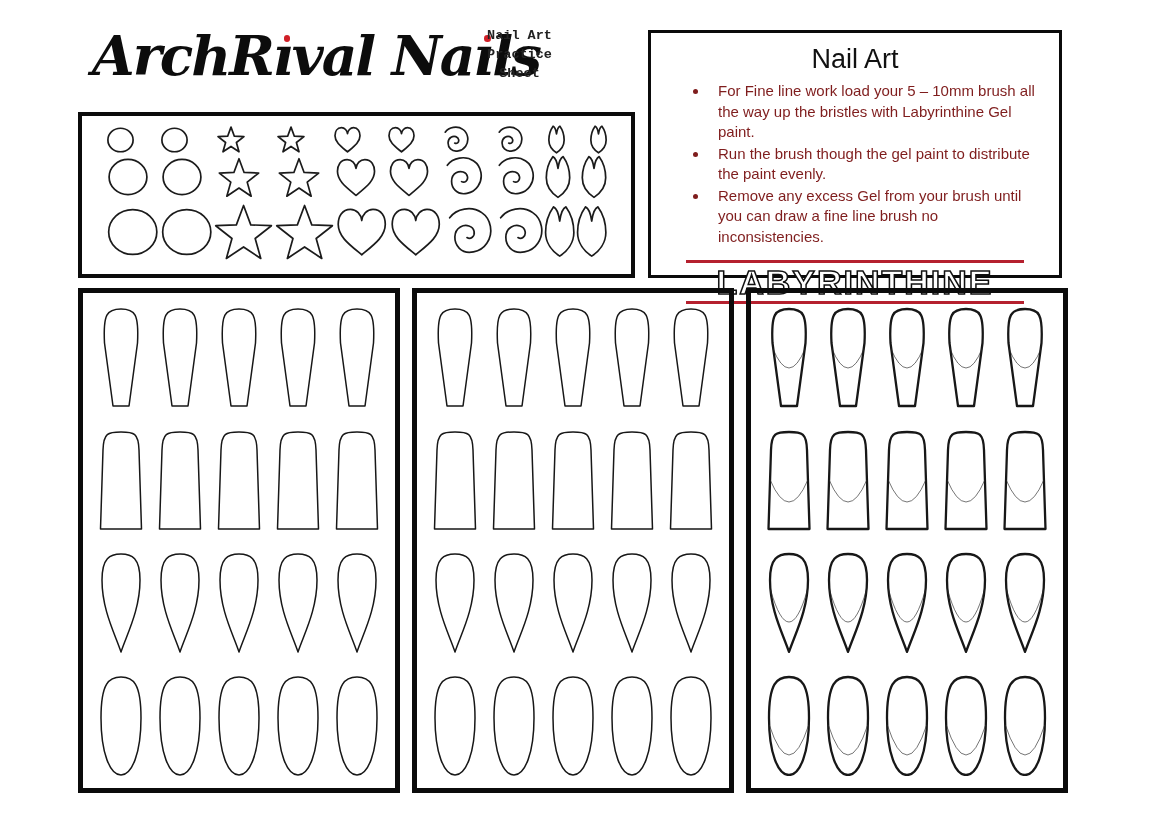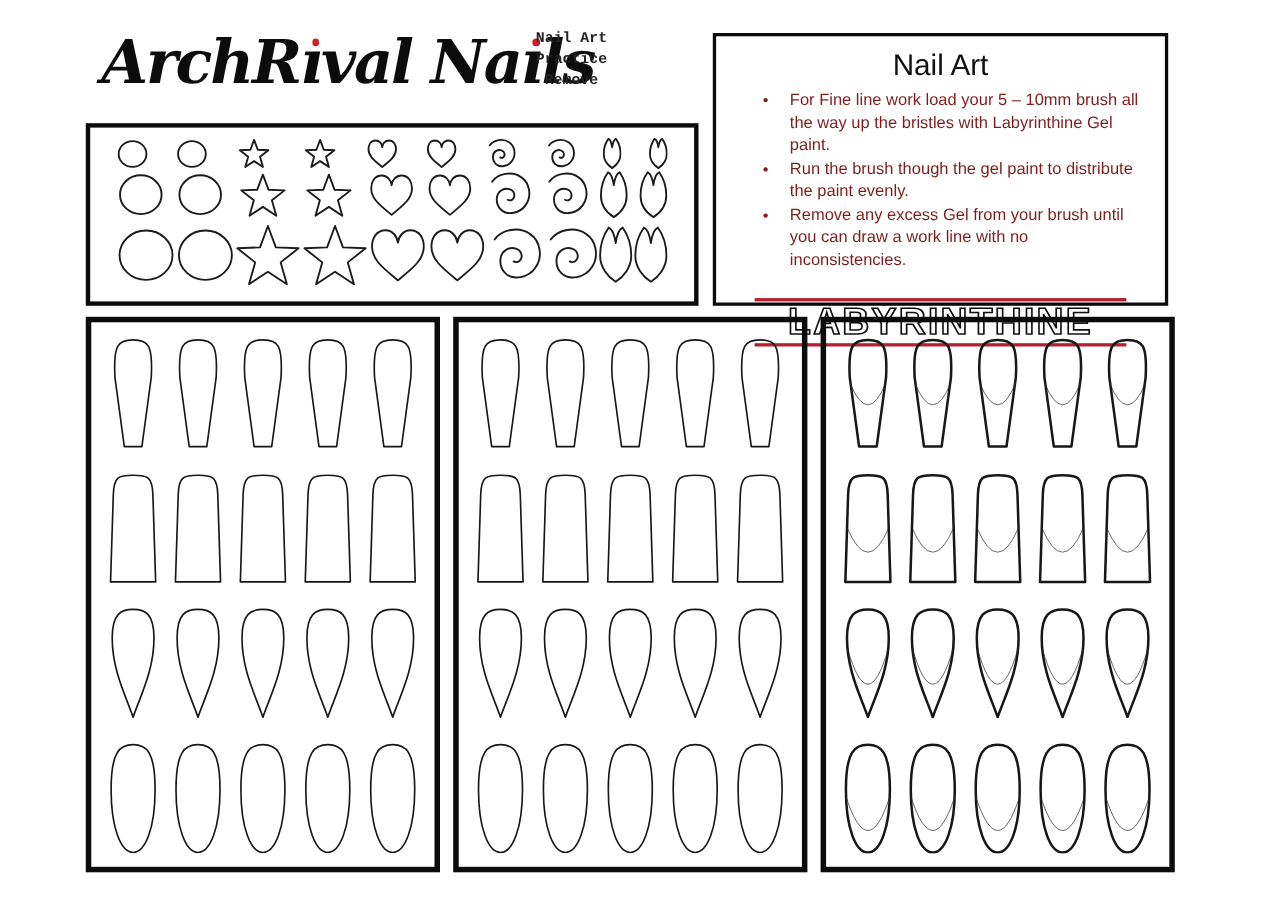--- a/index.html
+++ b/index.html
@@ -62,21 +62,21 @@
   .instr-title{
     text-align:center;font-size:27px;line-height:36px;
     font-weight:normal;margin:2px 0 4px 0;color:#111;
   }
   .instr-list{
     margin:0;padding:0 0 0 40px;
     font-size:15px;line-height:20.5px;color:#7f1d1d;
     list-style:disc outside;
   }
   .instr-list li{padding-left:9px;margin:0 0 1px 0;}
-  .brand{width:338px;margin:24px auto 0 auto;}
+  .brand{width:338px;margin:13px auto 0 auto;}
   .brand .red-line{height:3px;background:var(--brand-line,#b5202e);}
   .brand-text{
     text-align:center;
     font-family:"Liberation Sans",sans-serif;
     font-weight:bold;font-size:34px;line-height:38px;
     letter-spacing:2px;
     color:#ffffff;
     -webkit-text-stroke:1.5px #101010;
     text-shadow:0 0 1px #101010;
     white-space:nowrap;
@@ -101,21 +101,21 @@
 </head>
 <body>
 
 <div class="page">
 
   <div class="logo">ArchR<span class="idot">ı</span>val Na<span class="idot">ı</span>ls</div>
 
   <div class="subtitle">
     <span>Nail Art</span>
     <span>Practice</span>
-    <span>Remove</span>
+    <span>Sheet</span>
   </div>
 
   <div class="shapes-box">
       <div class="shape-row">
         <svg class="pshape" width="29" height="28" viewBox="0 0 100 100">
           <ellipse cx="50" cy="50" rx="45" ry="42"></ellipse>
         </svg>
         <svg class="pshape" width="29" height="28" viewBox="0 0 100 100">
           <ellipse cx="50" cy="50" rx="45" ry="42"></ellipse>
         </svg>
@@ -208,21 +208,21 @@
           <path d="M30,30 C28,16 25,6 18,3 C10,14 3,32 3,52 C3,72 16,88 30,97 C44,88 57,72 57,52 C57,32 50,14 42,3 C35,6 32,16 30,30 Z"></path>
         </svg>
       </div>
     </div>
 
   <div class="instr-box">
     <div class="instr-title">Nail Art</div>
     <ul class="instr-list">
         <li>For Fine line work load your 5 – 10mm brush all the way up the bristles with Labyrinthine Gel paint.</li>
         <li>Run the brush though the gel paint to distribute the paint evenly.</li>
-        <li>Remove any excess Gel from your brush until you can draw a work line with no inconsistencies.</li>
+        <li>Remove any excess Gel from your brush until you can draw a fine line brush no inconsistencies.</li>
       </ul>
     <div class="brand">
       <div class="red-line"></div>
       <div class="brand-text">LABYRINTHINE</div>
       <div class="red-line"></div>
     </div>
   </div>
 
   <div class="grid-box grid-1">
       <div class="nail-row">

